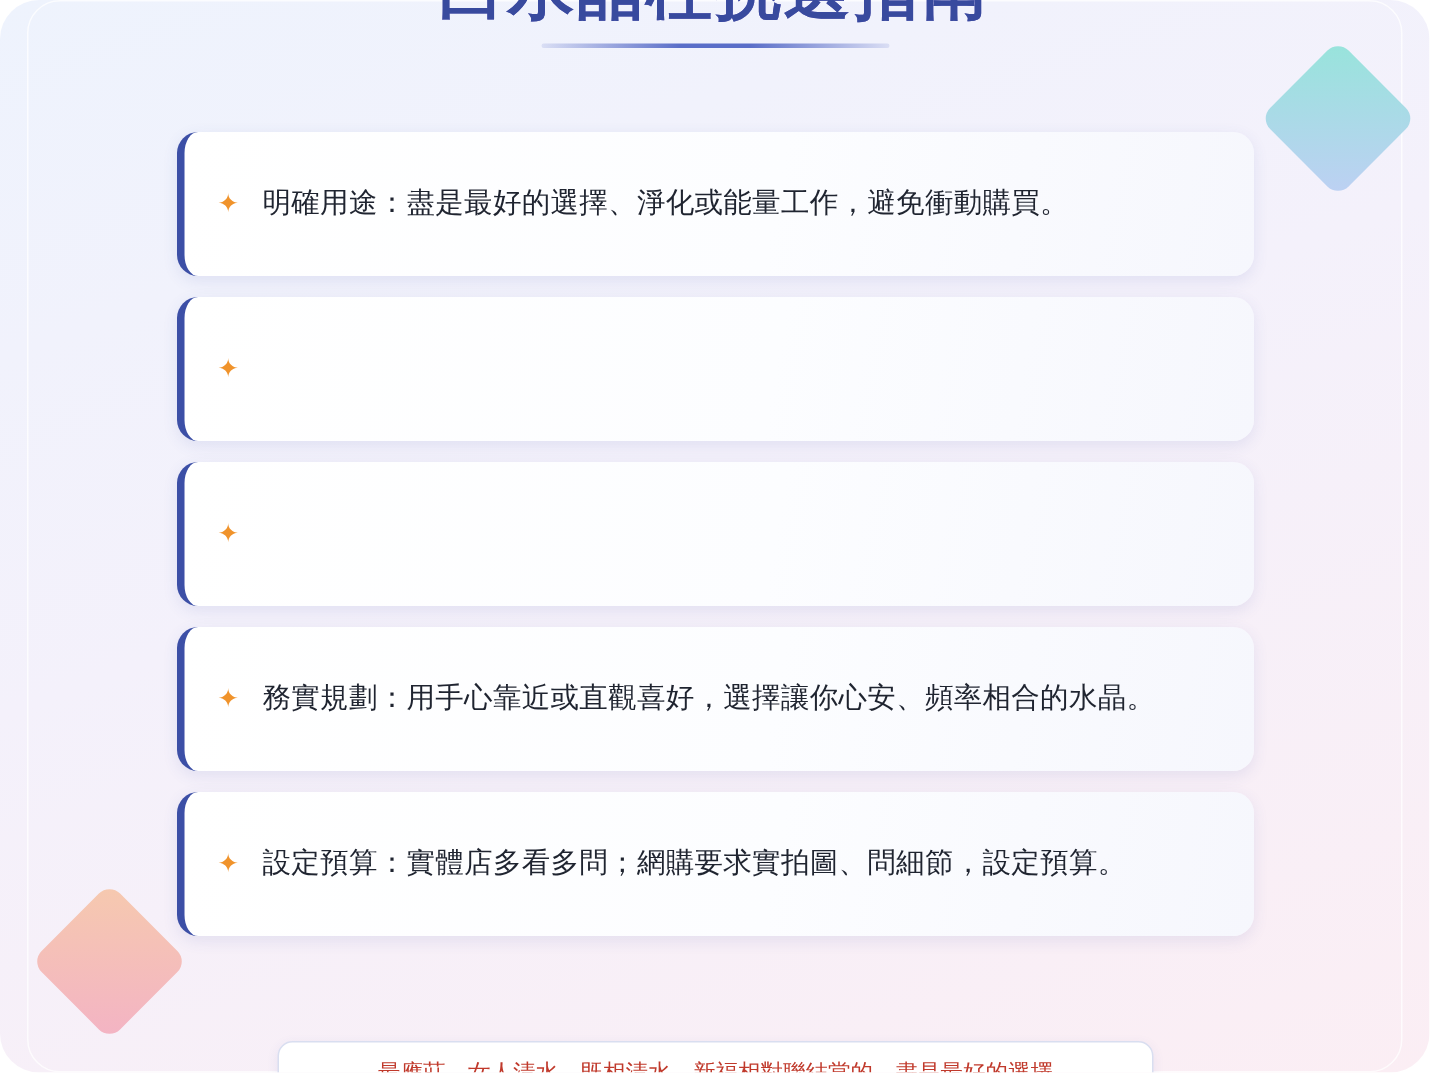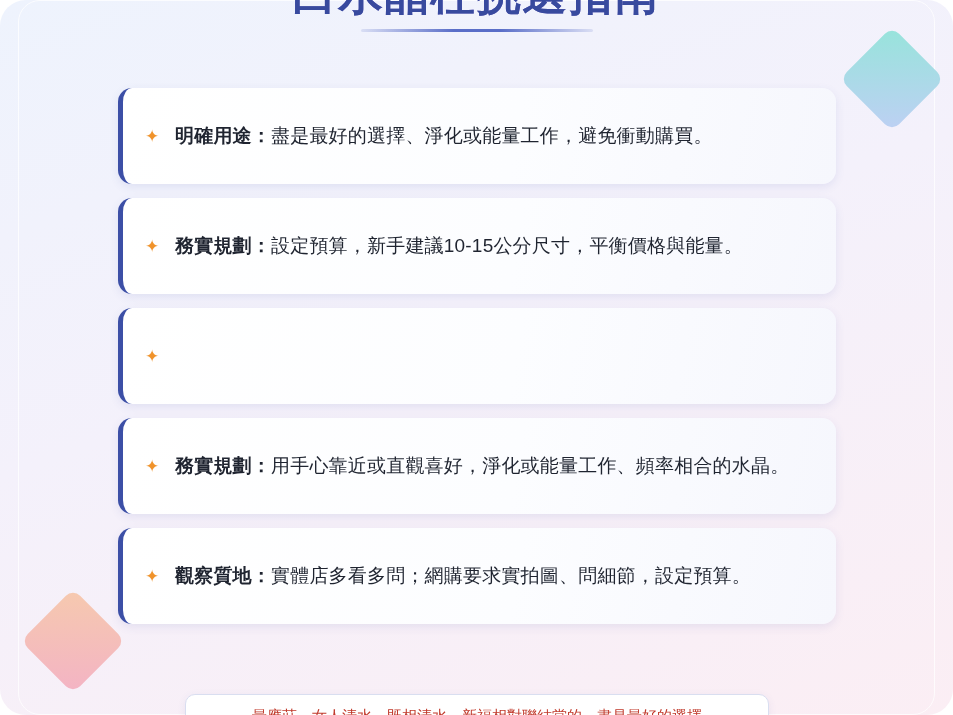--- a/index.html
+++ b/index.html
@@ -117,21 +117,21 @@
     line-height: 1;
   }
 
   .card-text {
     font-size: 19px;
     line-height: 1.62;
     color: #1f2430;
     letter-spacing: 0.2px;
   }
   .card-text .lead {
-    font-weight: bold;
+    font-weight: normal;
   }
 
   .footer-note {
     position: absolute;
     left: 185px;
     top: 694px;
     width: 584px;
     box-sizing: border-box;
     padding: 10px 18px;
     background: #ffffff;
@@ -164,40 +164,37 @@
 
     <div class="card">
       <span class="card-star">✦</span>
       <div class="card-text">
         <span class="lead">明確用途：</span><span>盡是最好的選擇、淨化或能量工作，避免衝動購買。</span>
       </div>
     </div>
 
     <div class="card">
       <span class="card-star">✦</span>
+    </div>
+
+    <div class="card">
+      <span class="card-star">✦</span>
+    </div>
+
+    <div class="card">
+      <span class="card-star">✦</span>
       <div class="card-text">
-        <span class="lead">務實規劃：</span><span>設定預算，新手建議10-15公分尺寸，平衡價格與能量。</span>
+        <span class="lead">務實規劃：</span><span>用手心靠近或直觀喜好，選擇讓你心安、頻率相合的水晶。</span>
       </div>
     </div>
 
     <div class="card">
       <span class="card-star">✦</span>
-    </div>
-
-    <div class="card">
-      <span class="card-star">✦</span>
       <div class="card-text">
-        <span class="lead">務實規劃：</span><span>用手心靠近或直觀喜好，淨化或能量工作、頻率相合的水晶。</span>
+        <span class="lead">設定預算：</span><span>實體店多看多問；網購要求實拍圖、問細節，設定預算。</span>
       </div>
     </div>
 
-    <div class="card">
-      <span class="card-star">✦</span>
-      <div class="card-text">
-        <span class="lead">觀察質地：</span><span>實體店多看多問；網購要求實拍圖、問細節，設定預算。</span>
-      </div>
-    </div>
-
   </div>
 
   <div class="footer-note">最應莊，女人清水，既相清水，新福相對聯結當的，盡是最好的選擇</div>
 
 </div>
 
 </body></html>

